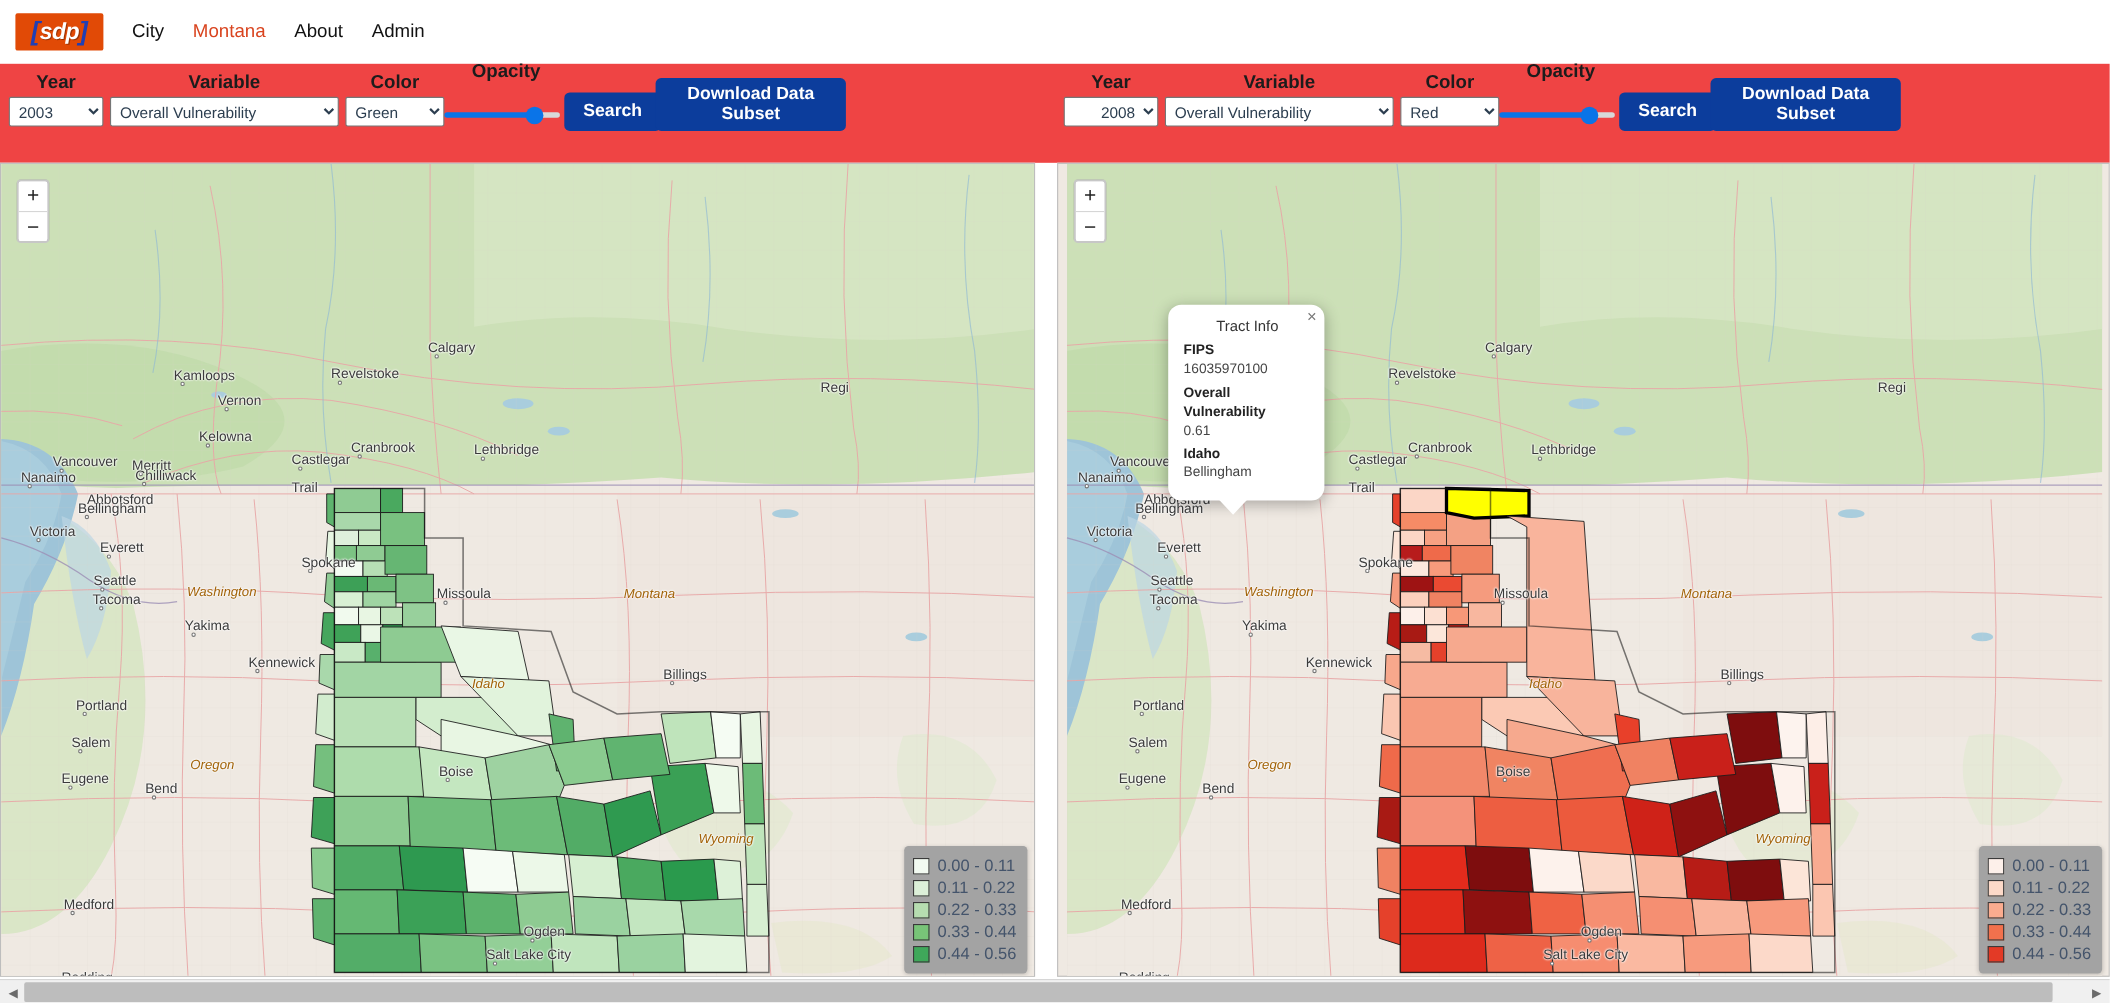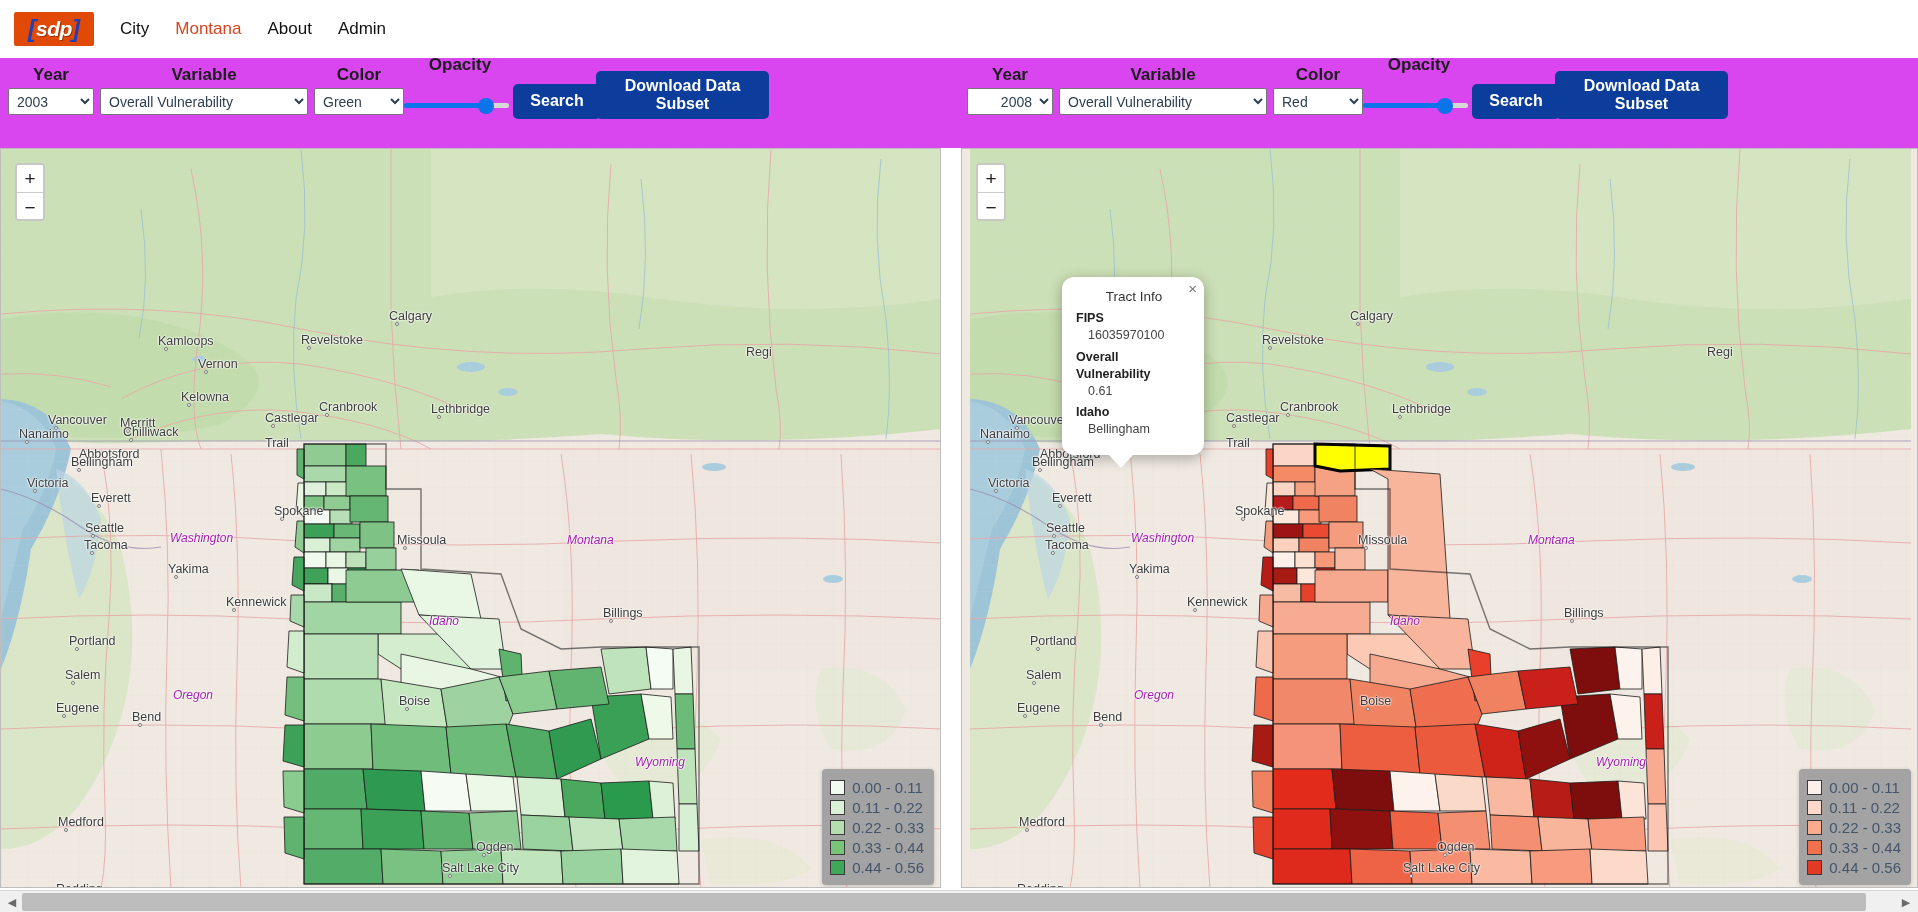--- a/index.html
+++ b/index.html
@@ -52,21 +52,21 @@
     white-space: nowrap;
     cursor: pointer;
   }
   .nav-link.active { color: #d9441f; }
 
   
   .controls-strip {
     position: absolute;
     top: 58px; left: 0;
     width: 1918px; height: 90px;
-    background: #d946ef;
+    background: #ef4444;
     display: flex;
   }
   .panel-controls {
     position: relative;
     height: 90px;
   }
   .panel-controls.left  { width: 959px; }
   .panel-controls.right { width: 959px; }
 
   .ctrl-group { position: absolute; }
@@ -204,33 +204,33 @@
   }
   .popup-close {
     position: absolute; top: 4px; right: 7px;
     font-size: 15px; color: #777; cursor: pointer; line-height: 1;
   }
   .popup-title {
     text-align: center; font-size: 13.5px; color: #333;
     margin: 2px 0 6px 0;
   }
   .popup-key { font-size: 12.5px; font-weight: bold; color: #222; line-height: 1.35; }
-  .popup-val { font-size: 12.5px; color: #444; line-height: 1.35; margin-bottom: 5px; margin-left: 12px; }
+  .popup-val { font-size: 12.5px; color: #444; line-height: 1.35; margin-bottom: 5px; }
 
   
   .lbl {
     position: absolute;
     font-family: "Liberation Sans", sans-serif;
     color: #4c4c4c;
     white-space: nowrap;
     pointer-events: none;
     text-shadow: 0 0 2px #fff, 0 0 2px #fff, 0 0 2px #fff;
   }
   .lbl.city { font-size: 12.5px; color: #3b3b3b; }
-  .lbl.state { font-size: 12px; color: #a21caf; font-style: italic; }
+  .lbl.state { font-size: 12px; color: #a16207; font-style: italic; }
   .dot {
     position: absolute; width: 4px; height: 4px;
     border: 1px solid #777; border-radius: 50%;
     background: #fff; pointer-events: none;
   }
 
   
   .hscroll {
     position: absolute; left: 0; bottom: 0;
     width: 1918px; height: 22px;

